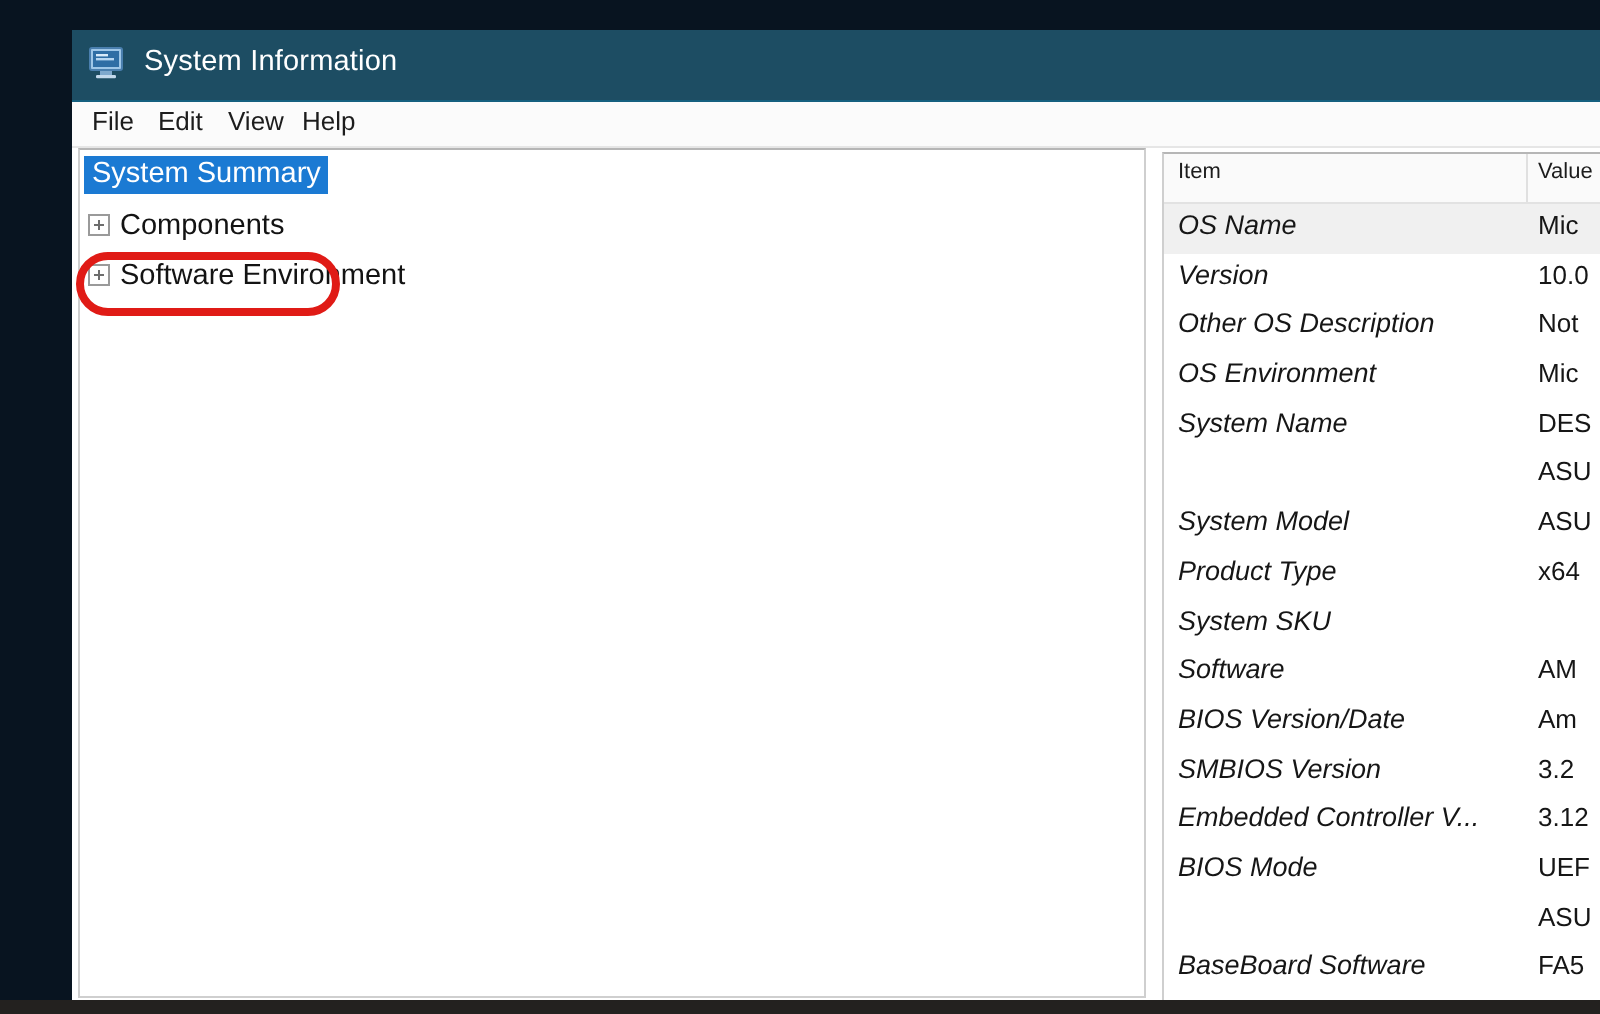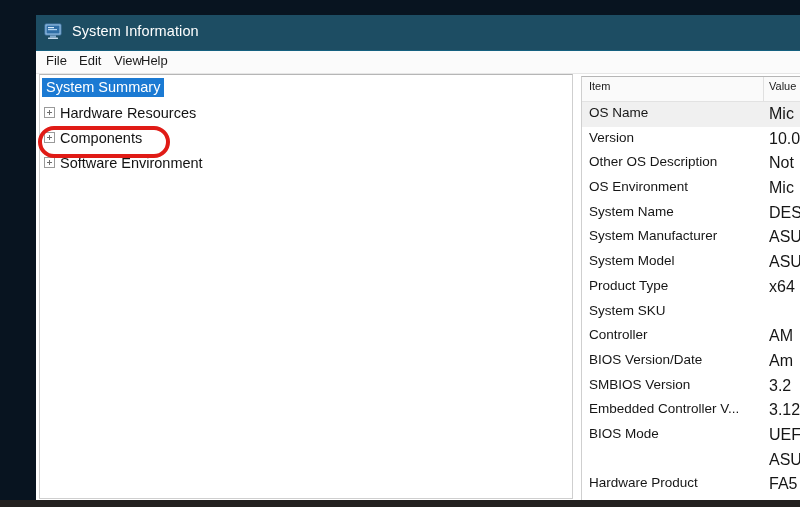--- a/index.html
+++ b/index.html
@@ -204,26 +204,27 @@
     cursor: default;
   }
   .detail-row.selected { background: #f0f0f0; }
   .cell-item {
     position: absolute;
     left: 7px;
     top: 3px;
     font-size: 13.5px;
     color: #161616;
     white-space: nowrap;
+    font-style: italic;
   }
   .cell-value {
     position: absolute;
     left: 187px;
     top: 3px;
-    font-size: 16px;
+    font-size: 13px;
     color: #161616;
     white-space: nowrap;
   }
 
   
   .annotation-box {
     position: absolute;
     left: 38px;
     top: 126px;
     width: 132px;
@@ -254,35 +255,31 @@
           <rect x="4" y="14.5" width="10" height="1.6" rx="0.6" fill="#c3d9ec"></rect>
         </svg>
       </span>
       <span class="title-text">System Information</span>
     </div>
 
     <div class="menubar">
       <span class="menu-item" style="left:7px;">File</span>
       <span class="menu-item" style="left:40px;">Edit</span>
       <span class="menu-item" style="left:75px;">View</span>
-      <span class="menu-item" style="left:102px;">Help</span>
+      <span class="menu-item" style="left:112px;">Help</span>
     </div>
 
     <div class="body-area">
 
       <div class="tree-pane">
 
         <div class="tree-row root">
           <span class="tree-label">System Summary</span>
         </div>
 
-        <div class="tree-row">
-          <span class="expander"></span>
-          <span class="tree-label">Hardware Resources</span>
-        </div>
 
         <div class="tree-row">
           <span class="expander"></span>
           <span class="tree-label">Components</span>
         </div>
 
         <div class="tree-row">
           <span class="expander"></span>
           <span class="tree-label">Software Environment</span>
         </div>
@@ -315,37 +312,36 @@
           </div>
           <div class="detail-row">
             <span class="cell-item">OS Environment</span>
             <span class="cell-value">Mic</span>
           </div>
           <div class="detail-row">
             <span class="cell-item">System Name</span>
             <span class="cell-value">DES</span>
           </div>
           <div class="detail-row">
-            <span class="cell-item">System Manufacturer</span>
             <span class="cell-value">ASU</span>
           </div>
           <div class="detail-row">
             <span class="cell-item">System Model</span>
             <span class="cell-value">ASU</span>
           </div>
           <div class="detail-row">
             <span class="cell-item">Product Type</span>
             <span class="cell-value">x64</span>
           </div>
           <div class="detail-row">
             <span class="cell-item">System SKU</span>
             <span class="cell-value"></span>
           </div>
           <div class="detail-row">
-            <span class="cell-item">Controller</span>
+            <span class="cell-item">Software</span>
             <span class="cell-value">AM</span>
           </div>
           <div class="detail-row">
             <span class="cell-item">BIOS Version/Date</span>
             <span class="cell-value">Am</span>
           </div>
           <div class="detail-row">
             <span class="cell-item">SMBIOS Version</span>
             <span class="cell-value">3.2</span>
           </div>
@@ -354,21 +350,21 @@
             <span class="cell-value">3.12</span>
           </div>
           <div class="detail-row">
             <span class="cell-item">BIOS Mode</span>
             <span class="cell-value">UEF</span>
           </div>
           <div class="detail-row">
             <span class="cell-value">ASU</span>
           </div>
           <div class="detail-row">
-            <span class="cell-item">Hardware Product</span>
+            <span class="cell-item">BaseBoard Software</span>
             <span class="cell-value">FA5</span>
           </div>
 
         </div>
       </div>
 
     </div>
   </div>
 
   <div class="annotation-box"></div>

